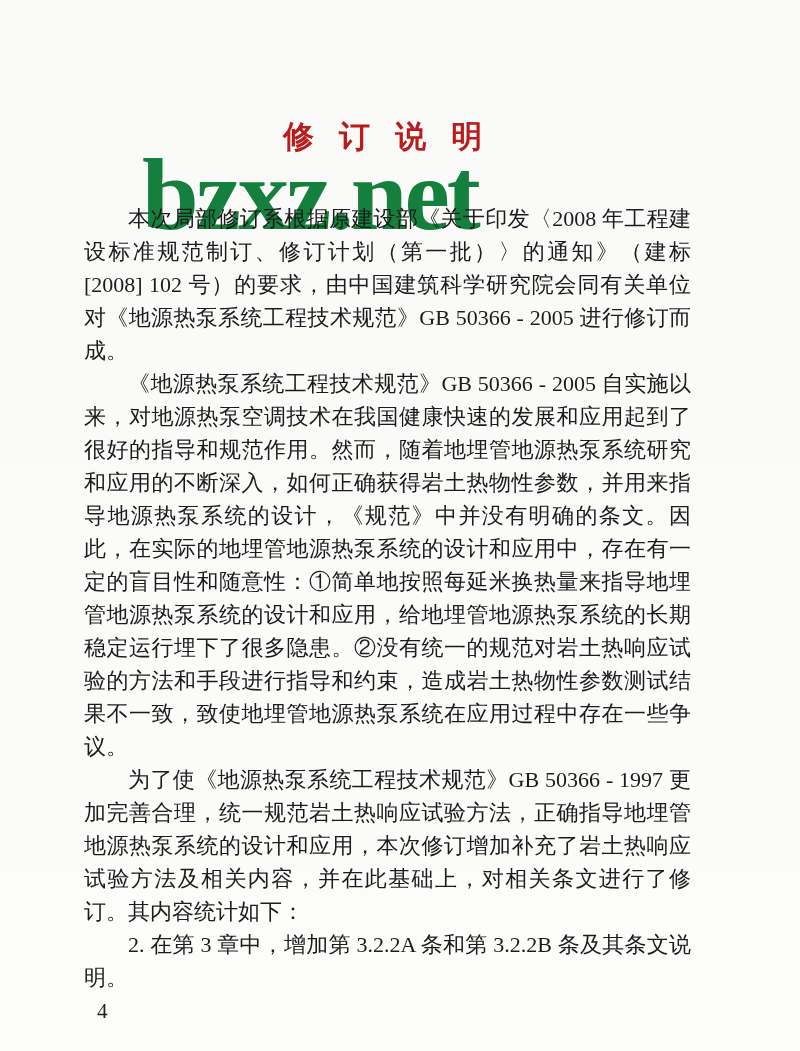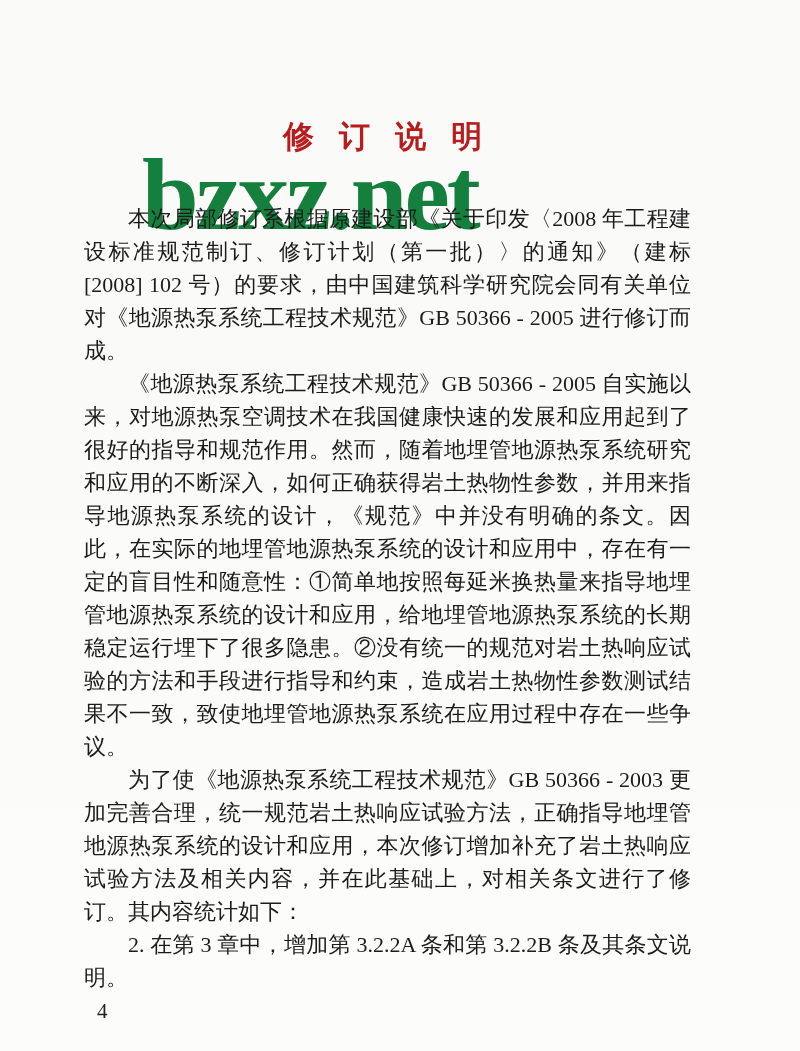--- a/index.html
+++ b/index.html
@@ -80,20 +80,20 @@
 
 <div class="page">
 
   <div class="watermark">bzxz.net</div>
 
   <h1 class="doc-title">修 订 说 明</h1>
 
   <div class="content">
     <p>本次局部修订系根据原建设部《关于印发〈2008 年工程建设标准规范制订、修订计划（第一批）〉的通知》（建标 [2008] 102 号）的要求，由中国建筑科学研究院会同有关单位对《地源热泵系统工程技术规范》GB 50366 - 2005 进行修订而成。</p>
     <p>《地源热泵系统工程技术规范》GB 50366 - 2005 自实施以来，对地源热泵空调技术在我国健康快速的发展和应用起到了很好的指导和规范作用。然而，随着地埋管地源热泵系统研究和应用的不断深入，如何正确获得岩土热物性参数，并用来指导地源热泵系统的设计，《规范》中并没有明确的条文。因此，在实际的地埋管地源热泵系统的设计和应用中，存在有一定的盲目性和随意性：①简单地按照每延米换热量来指导地埋管地源热泵系统的设计和应用，给地埋管地源热泵系统的长期稳定运行埋下了很多隐患。②没有统一的规范对岩土热响应试验的方法和手段进行指导和约束，造成岩土热物性参数测试结果不一致，致使地埋管地源热泵系统在应用过程中存在一些争议。</p>
-    <p>为了使《地源热泵系统工程技术规范》GB 50366 - 2003 更加完善合理，统一规范岩土热响应试验方法，正确指导地埋管地源热泵系统的设计和应用，本次修订增加补充了岩土热响应试验方法及相关内容，并在此基础上，对相关条文进行了修订。其内容统计如下：</p>
+    <p>为了使《地源热泵系统工程技术规范》GB 50366 - 1997 更加完善合理，统一规范岩土热响应试验方法，正确指导地埋管地源热泵系统的设计和应用，本次修订增加补充了岩土热响应试验方法及相关内容，并在此基础上，对相关条文进行了修订。其内容统计如下：</p>
     <p>2. 在第 3 章中，增加第 3.2.2A 条和第 3.2.2B 条及其条文说明。</p>
 
   </div>
 
   <div class="page-number">4</div>
 
 </div>
 
 </body></html>

